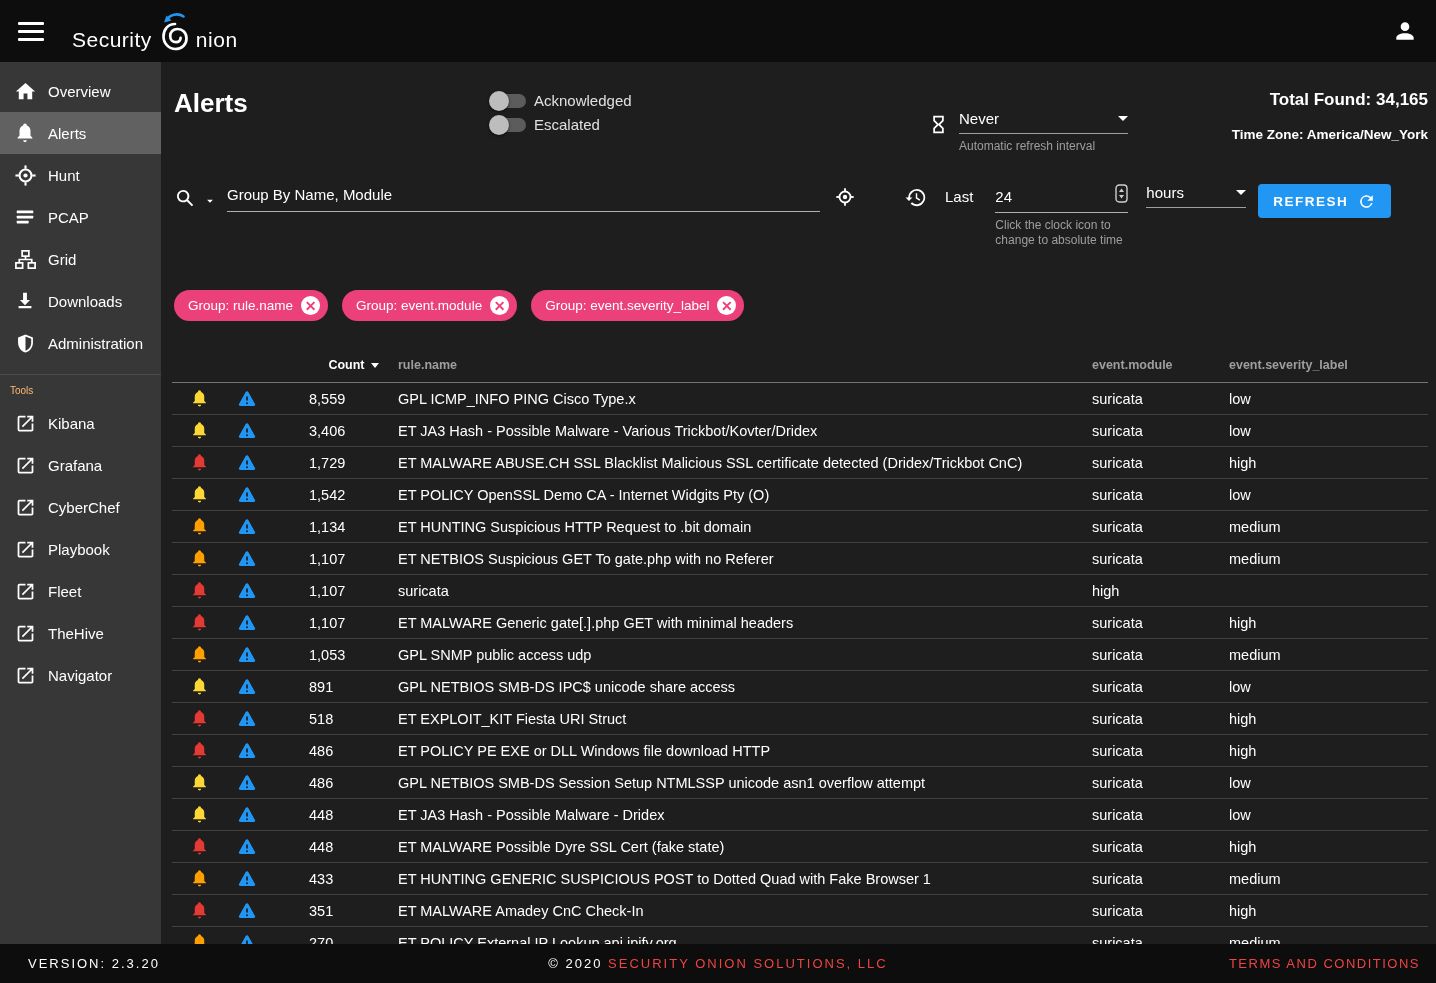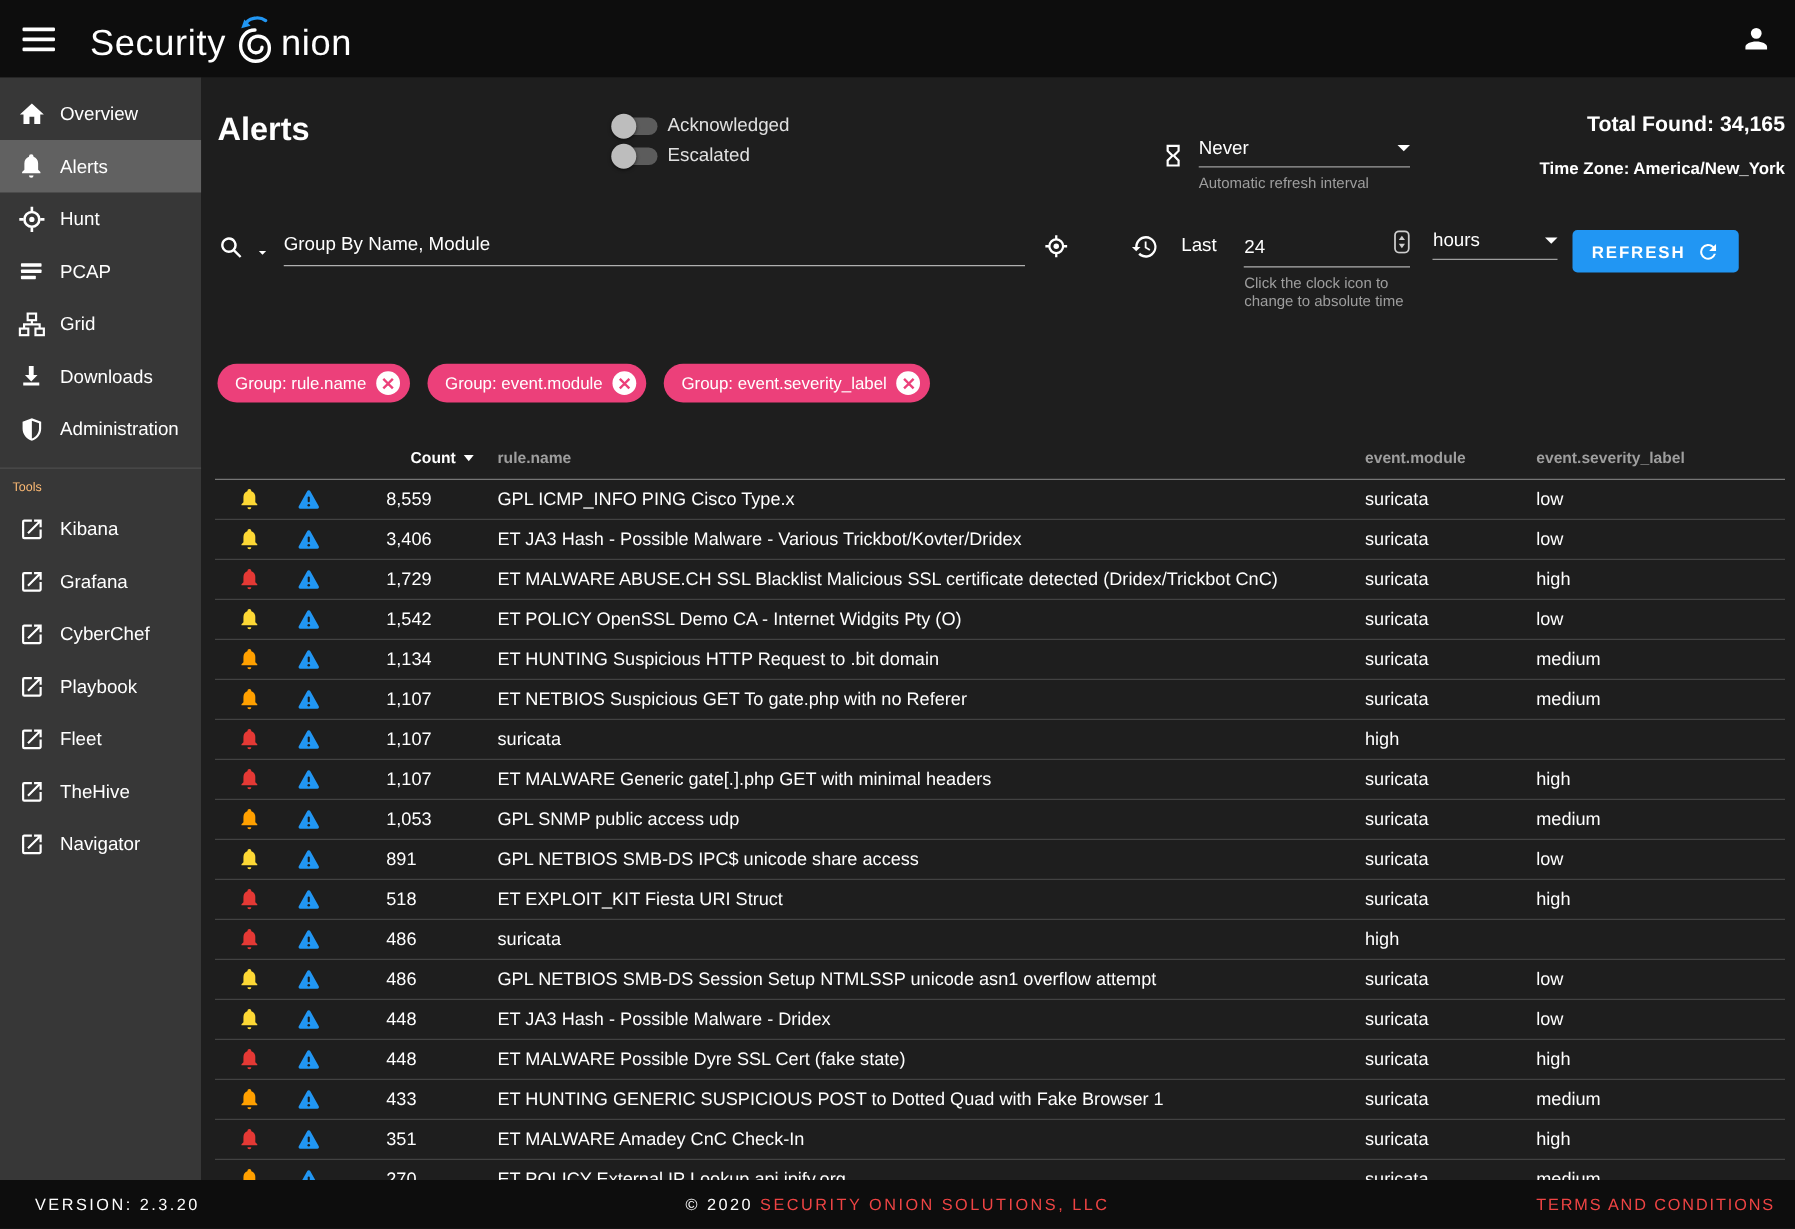--- a/index.html
+++ b/index.html
@@ -3,21 +3,21 @@
 <meta charset="utf-8">
 <style>
   * { margin:0; padding:0; box-sizing:border-box; }
   html,body { width:1436px; height:983px; overflow:hidden; background:#1e1e1e;
               font-family:"Liberation Sans", sans-serif; color:#fff; }
 
   
   .topbar { height:62px; background:#0d0d0d; display:flex; align-items:center; padding:0 18px; }
   .hamburger { width:26px; display:flex; flex-direction:column; gap:5px; cursor:pointer; margin-right:28px; }
   .hamburger span { display:block; height:3px; background:#fff; border-radius:1px; }
-  .logo { display:flex; align-items:flex-end; font-size:29px; font-weight:400; letter-spacing:.5px; color:#fff; }
+  .logo { display:flex; align-items:flex-end; font-size:21px; font-weight:400; letter-spacing:.5px; color:#fff; }
   .logo svg { margin:0 1px -4px 3px; }
   .topbar-spacer { flex:1; }
   .user-icon svg { display:block; }
 
   
   .app { display:flex; height:882px; }
   .sidebar { width:161px; background:#373737; flex:none; padding-top:8px; }
   .main { flex:1; background:#1e1e1e; overflow:hidden; position:relative; padding:0 8px 0 13px; }
 
   
@@ -601,20 +601,21 @@
               </svg>
             </div>
             <div class="cell-icon">
               <svg width="20" height="20" viewBox="0 0 24 24">
                 <path fill="#2196f3" d="M12 2.6c-.6 0-1.1.3-1.4.8L2.4 18c-.6 1.1.2 2.4 1.4 2.4h16.4c1.2 0 2-1.3 1.4-2.4L13.4 3.4c-.3-.5-.8-.8-1.4-.8z"></path>
                 <rect x="11" y="8.6" width="2" height="5.6" rx="1" fill="#1c1c1c"></rect>
                 <circle cx="12" cy="17" r="1.2" fill="#1c1c1c"></circle>
               </svg>
             </div>
             <div class="cell-count">486</div>
+            <div class="cell-rule">ET POLICY PE EXE or DLL Windows file download HTTP</div>
             <div class="cell-module">suricata</div>
             <div class="cell-sev">high</div>
           </div>
           <div class="t-row">
             <div class="cell-icon">
               <svg width="19" height="19" viewBox="0 0 24 24">
                 <path fill="#fdd835" d="M14 20a2 2 0 0 1-4 0h4zm6-3v1H4v-1l2-2v-5.5C6 6.7 7.6 4.4 10 3.7V3.5a2 2 0 0 1 4 0v.2c2.4.7 4 3 4 5.8V15l2 2z"></path>
               </svg>
             </div>
             <div class="cell-icon">

